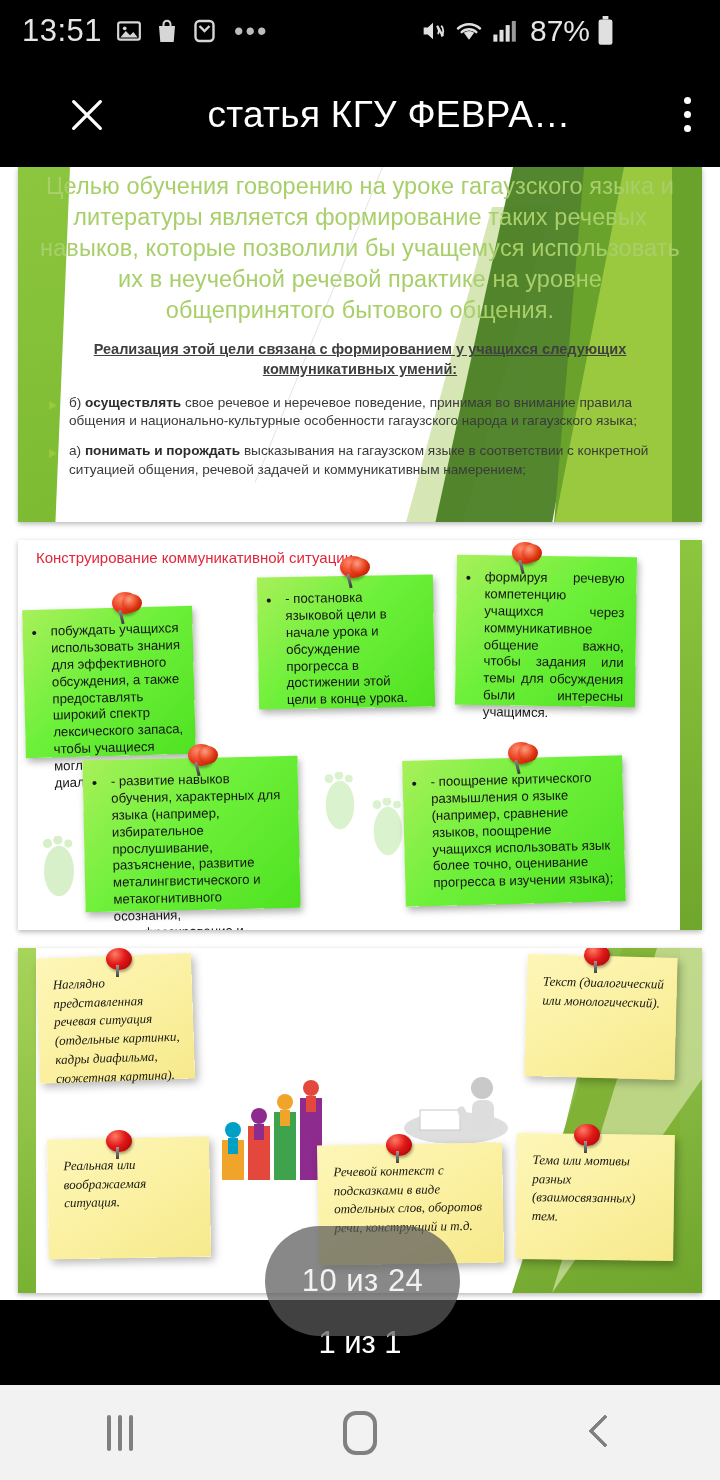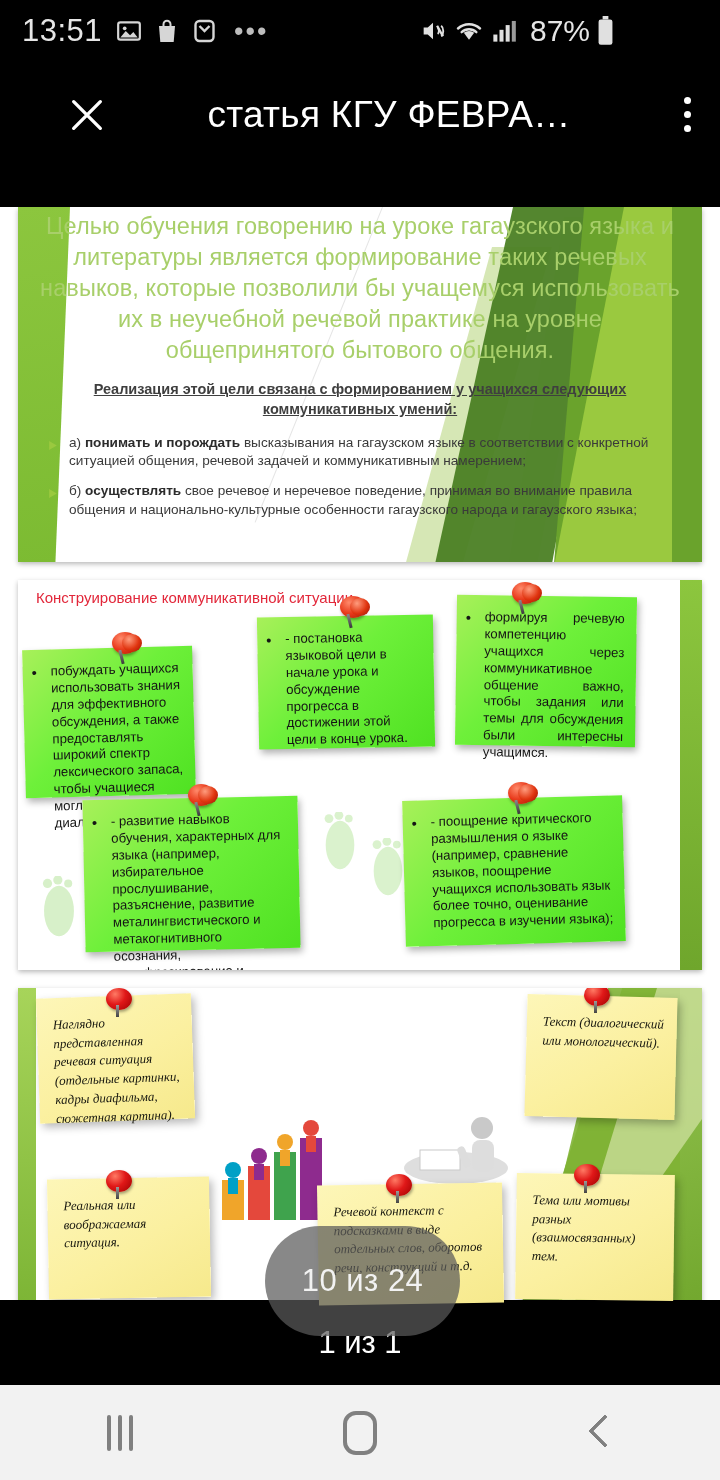--- a/index.html
+++ b/index.html
@@ -36,21 +36,21 @@
     white-space: nowrap; overflow: hidden; text-overflow: ellipsis;
     padding: 0 12px;
   }
   .appbar-menu { width: 50px; height: 58px; display:flex; flex-direction:column;
                  align-items:center; justify-content:center; gap: 7px; }
   .kebab-dot { width: 7px; height: 7px; border-radius: 50%; background: #fff; }
 
   
   .docarea {
     position: absolute; top: 167px; left: 0; width: 720px; height: 1133px;
-    background: #ffffff; overflow: hidden; margin-top: 40px;
+    background: #ffffff; overflow: hidden;
   }
   .slide {
     position: relative; background: #fff; overflow: hidden;
     box-shadow: 0 2px 5px rgba(0,0,0,.28);
     margin: 0 18px;
   }
   .slide-gap { height: 18px; background: #fff; }
 
   
   #slide1 { height: 355px; margin-top: 0; }
@@ -278,30 +278,30 @@
         <div class="s1-head">Целью обучения говорению на уроке гагаузского языка и литературы является формирование таких речевых навыков, которые позволили бы учащемуся использовать их в неучебной речевой практике на уровне общепринятого бытового общения.</div>
         <div class="s1-sub">Реализация этой цели связана с формированием у учащихся следующих коммуникативных умений:</div>
         <div class="s1-list">
 
           <div class="s1-li">
             <span class="s1-bullet">
               <svg width="11" height="11" viewBox="0 0 10 10">
                   <path d="M1 1l7 4-7 4z" fill="#9ac93f"></path>
                 </svg>
             </span>
-            <span class="s1-txt"><span>а) </span><b>понимать и порождать</b><span> высказывания на гагаузском языке в соответствии с конкретной ситуацией общения, речевой задачей и коммуникативным намерением;</span></span>
+            <span class="s1-txt"><span>б) </span><b>осуществлять</b><span> свое речевое и неречевое поведение, принимая во внимание правила общения и национально-культурные особенности гагаузского народа и гагаузского языка;</span></span>
           </div>
 
           <div class="s1-li">
             <span class="s1-bullet">
               <svg width="11" height="11" viewBox="0 0 10 10">
                   <path d="M1 1l7 4-7 4z" fill="#9ac93f"></path>
                 </svg>
             </span>
-            <span class="s1-txt"><span>б) </span><b>осуществлять</b><span> свое речевое и неречевое поведение, принимая во внимание правила общения и национально-культурные особенности гагаузского народа и гагаузского языка;</span></span>
+            <span class="s1-txt"><span>а) </span><b>понимать и порождать</b><span> высказывания на гагаузском языке в соответствии с конкретной ситуацией общения, речевой задачей и коммуникативным намерением;</span></span>
           </div>
 
 
         </div>
       </div>
     </div>
 
     <div class="slide-gap"></div>
 
     <div class="slide" id="slide2">

